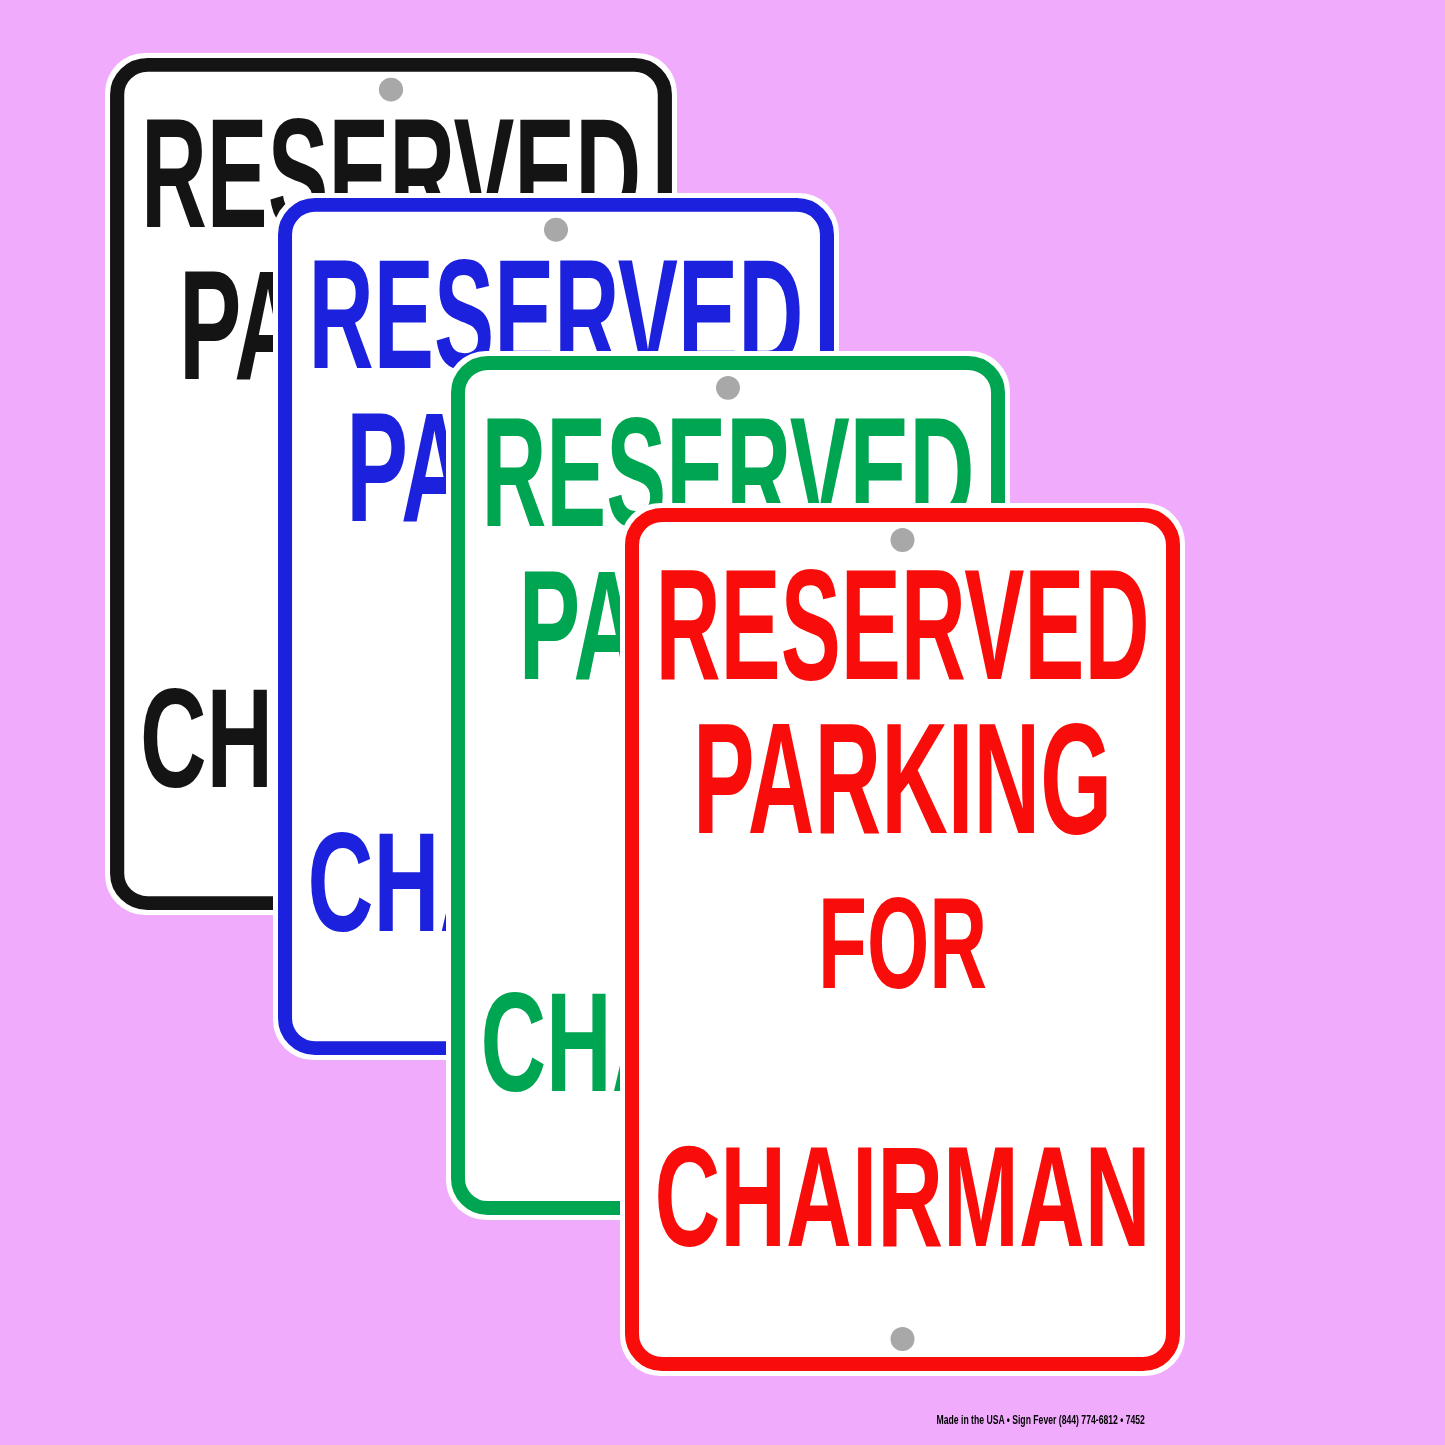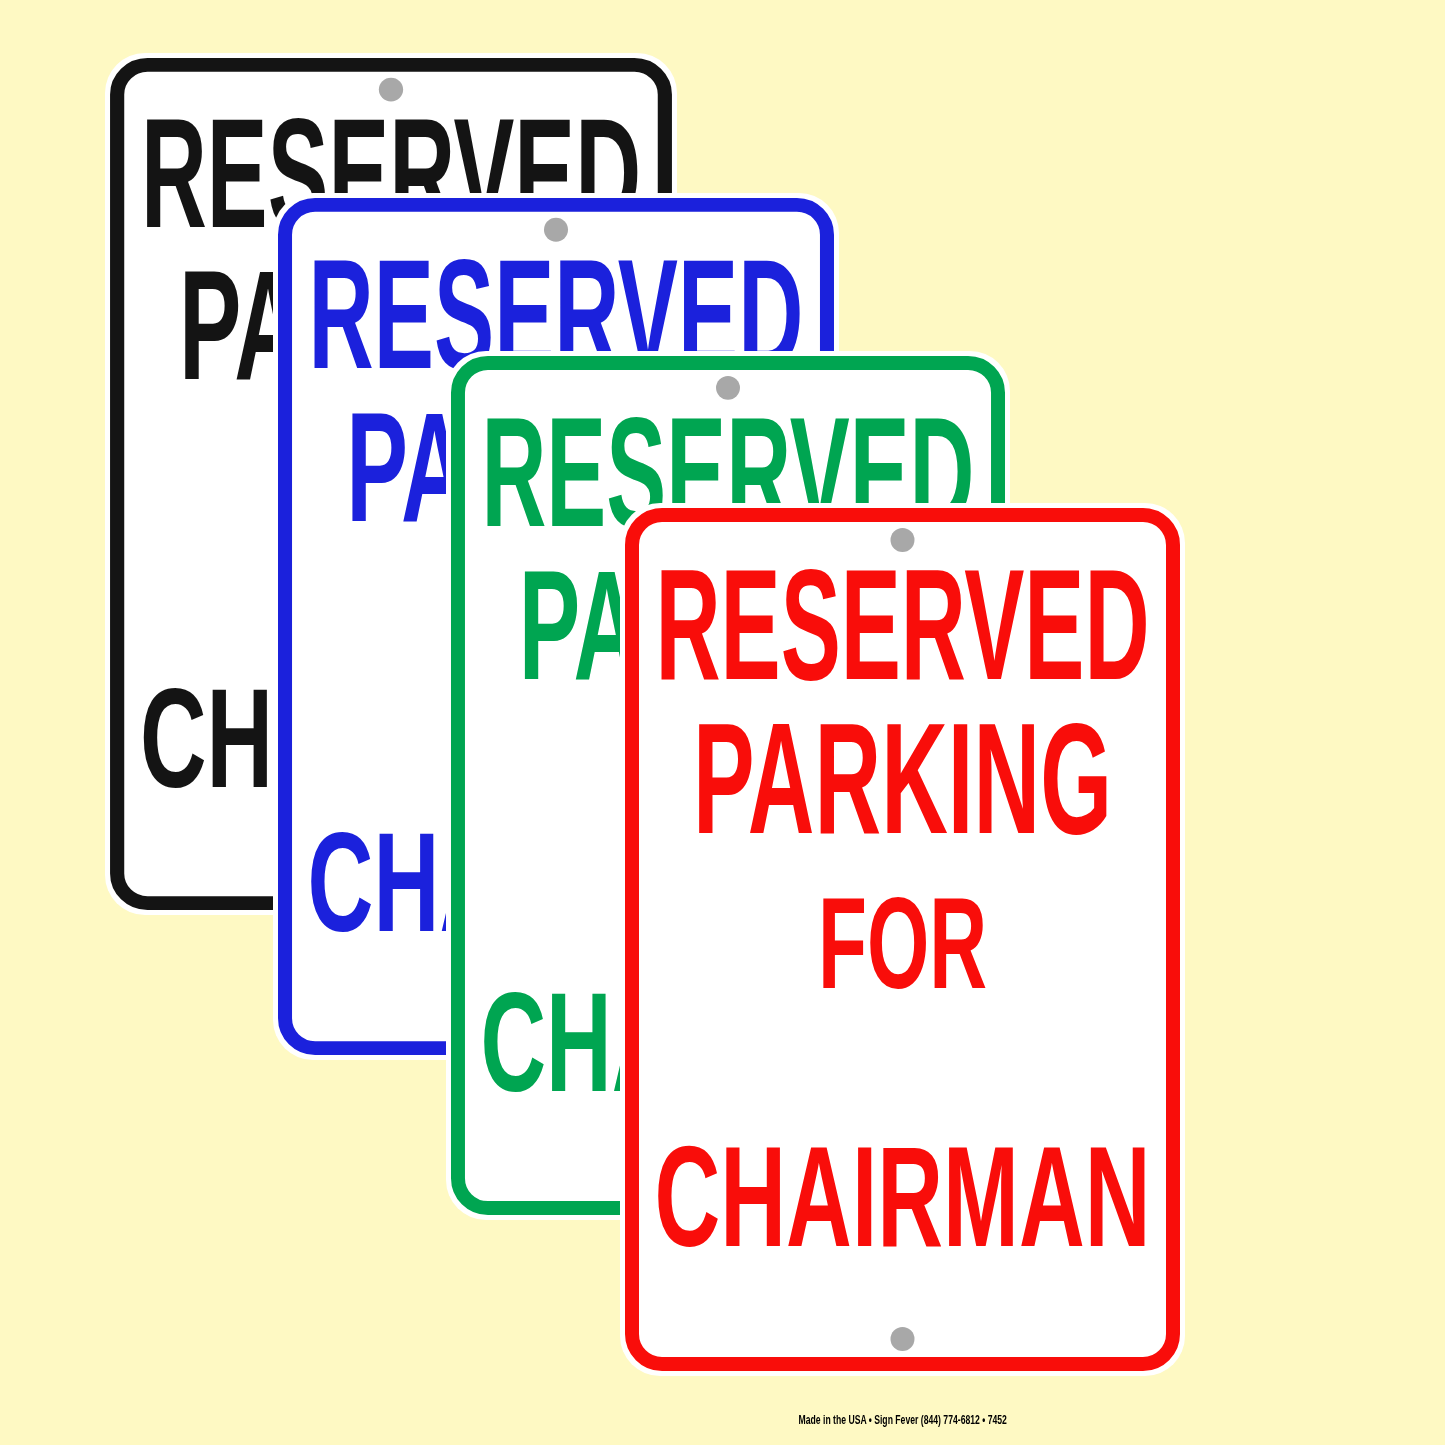--- a/index.html
+++ b/index.html
@@ -4,21 +4,21 @@
 <style>
   html, body {
     margin: 0;
     padding: 0;
     background: #ffffff;
   }
   .stage {
     position: relative;
     width: 1445px;
     height: 1445px;
-    background: #fef9c3;
+    background: #f0abfc;
     overflow: hidden;
     font-family: "Liberation Sans", sans-serif;
   }
   
   .sign {
     position: absolute;
     background: #ffffff;
     border-radius: 40px;
   }
   .sign svg {
@@ -40,21 +40,21 @@
   .s1 { left: 273px; top: 193px; width: 566px; height: 867px; }
   .s2 { left: 446px; top: 351px; width: 564px; height: 869px; }
   .s3 { left: 620px; top: 503px; width: 565px; height: 873px; }
 
   .footer {
     position: absolute;
     left: 620px;
     width: 565px;
     top: 1413px;
     display: flex;
-    justify-content: center;
+    justify-content: flex-end;
   }
   .footer span {
     font-weight: bold;
     font-size: 12px;
     line-height: 14px;
     white-space: nowrap;
     color: #000000;
     transform: scaleX(0.72);
     transform-origin: 50% 50%;
   }

